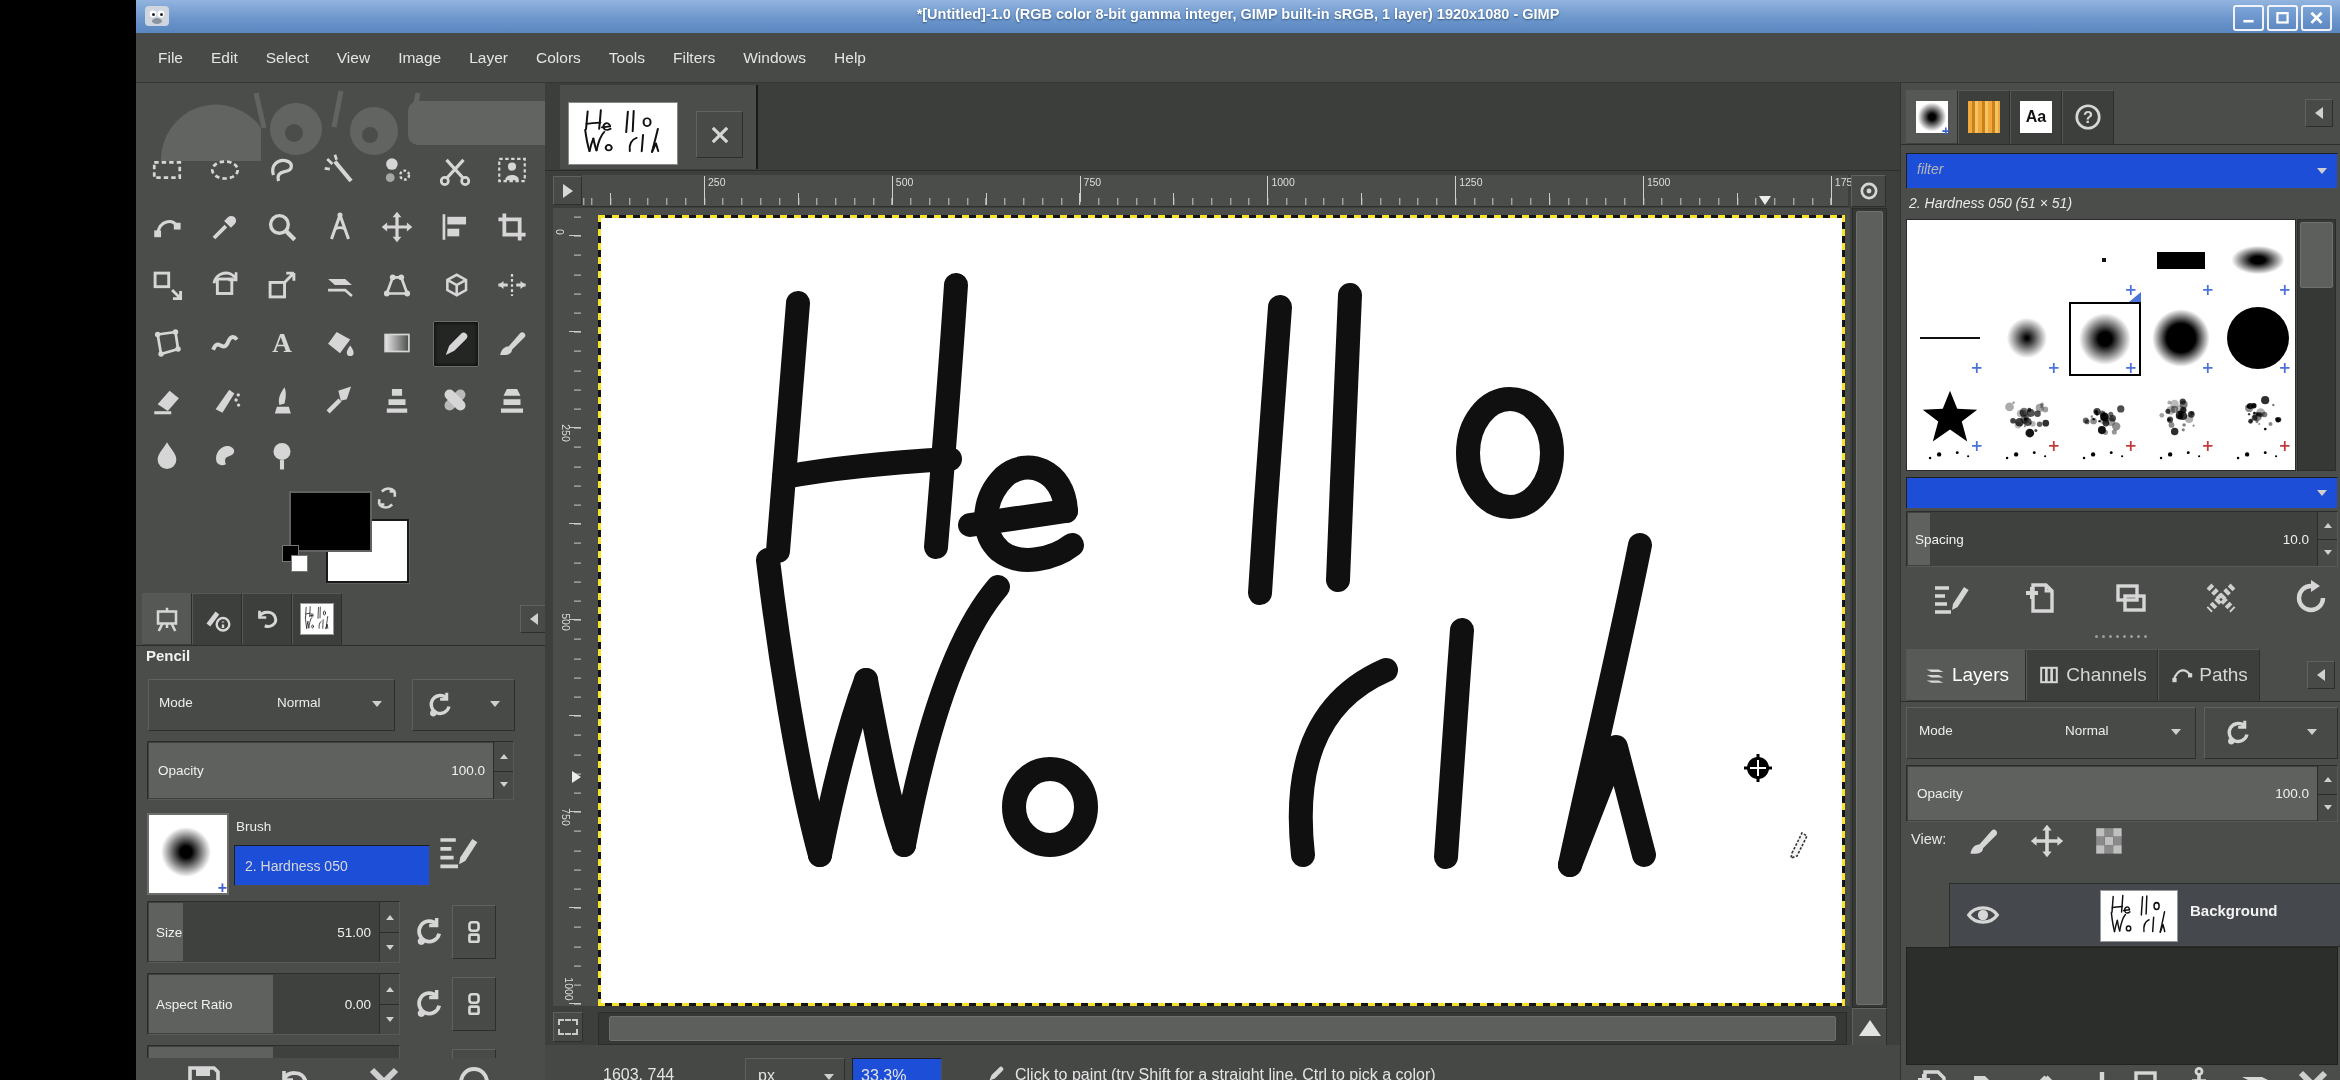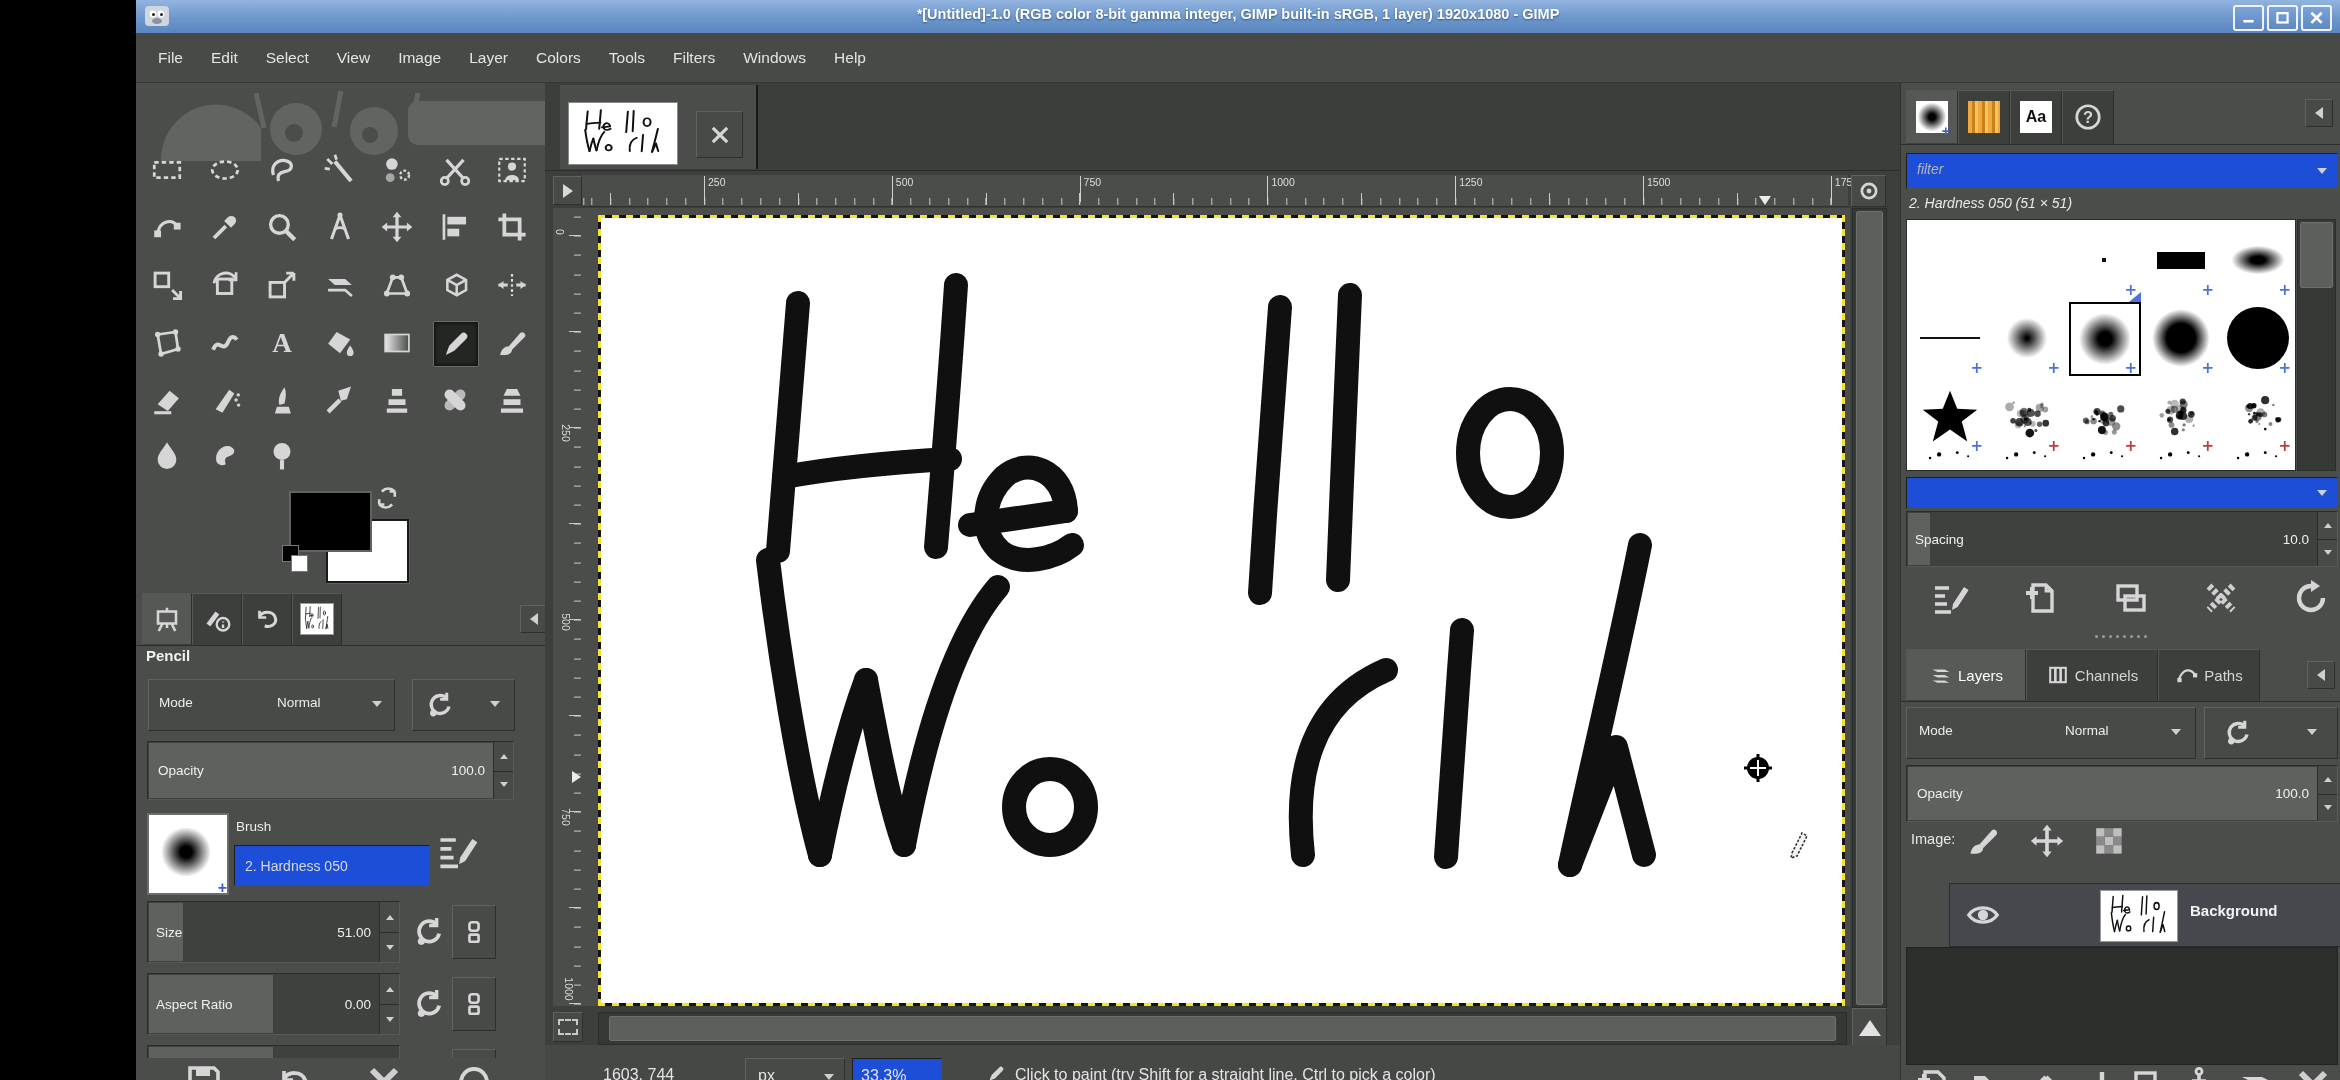--- a/index.html
+++ b/index.html
@@ -46,21 +46,21 @@
   
   .dtab{height:52px;display:flex;align-items:center;justify-content:center;background:#3c3f3c;
     border:1px solid;border-color:#565956 #2b2e2b #3c3f3c #565956;}
   .dtab.active{background:#555855;}
   .dtab svg{width:30px;height:30px;}
   
   .bcell{position:absolute;width:70px;height:72px;display:flex;align-items:center;justify-content:center;}
   .bmark{position:absolute;right:2px;bottom:0px;font-family:"DejaVu Sans",sans-serif;font-weight:bold;font-size:15px;line-height:12px;}
   .softbrush{border-radius:50%;}
   
-  .ltab{display:flex;align-items:center;justify-content:center;gap:5px;font-size:15px;color:#d6d6d6;
+  .ltab{display:flex;align-items:center;justify-content:center;gap:5px;font-size:19px;color:#d6d6d6;
     background:#3c3f3c;border:1px solid;border-color:#565956 #2b2e2b #3c3f3c #565956;}
   .ltab.active{background:#575a57;color:#fff;}
   .ltab svg{width:24px;height:24px;}
   
   #hruler{background:#4a4d4a;border-bottom:1px solid #2e312e;}
   #vruler{background:#4a4d4a;border-right:1px solid #2e312e;}
   .hlab{position:absolute;top:1px;font-size:10.5px;color:#dedede;border-left:1px solid #d0d0d0;padding-left:3px;height:26px;}
   .vlab{position:absolute;left:4px;font-size:10.5px;color:#dedede;transform:rotate(90deg);transform-origin:center;}
   .dash-h{position:absolute;height:3px;background:repeating-linear-gradient(90deg,#f6e32a 0 7px,#141414 7px 14px);}
   .dash-v{position:absolute;width:3px;background:repeating-linear-gradient(180deg,#f6e32a 0 7px,#141414 7px 14px);}
@@ -1069,21 +1069,21 @@
       <span class="spincol">
           <span class="up">
             <i class="tri-up"></i>
           </span>
           <span class="dn">
             <i class="tri-dn"></i>
           </span>
         </span>
     </div>
 
-    <div class="abs" style="left:10px;top:748px;font-size:14.5px;color:#e8e8e8;">Image:</div>
+    <div class="abs" style="left:10px;top:748px;font-size:14.5px;color:#e8e8e8;">View:</div>
     <div class="abs" style="left:64px;top:740px;width:36px;height:36px;">
       <svg viewBox="0 0 20 20">
           <path d="M3 17 C4 13,6 12,8 12 L15 4 a1.8 1.8 0 0 1 2.5 2.5 L10 14 C10 16,8 17.5,3 17 Z" fill="#d6d6d6"></path>
         </svg>
     </div>
     <div class="abs" style="left:128px;top:740px;width:36px;height:36px;">
       <svg viewBox="0 0 20 20">
           <path d="M10 3 v14 M3 10 h14" stroke="#d6d6d6" stroke-width="2"></path>
           <path d="M10 1 l-2.6 3.2 h5.2 Z M10 19 l-2.6 -3.2 h5.2 Z M1 10 l3.2 -2.6 v5.2 Z M19 10 l-3.2 -2.6 v5.2 Z" fill="#d6d6d6"></path>
         </svg>

